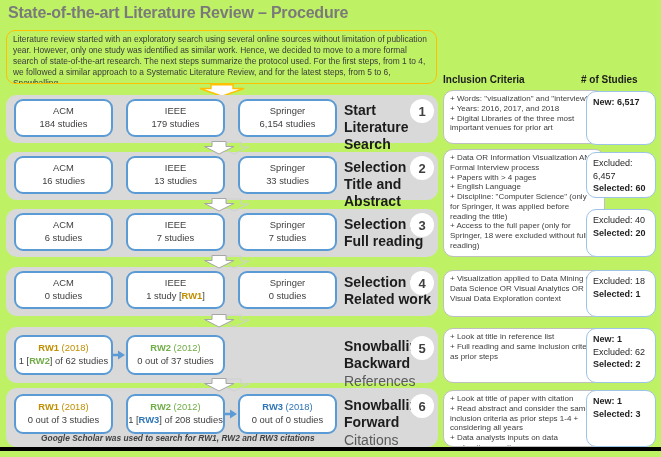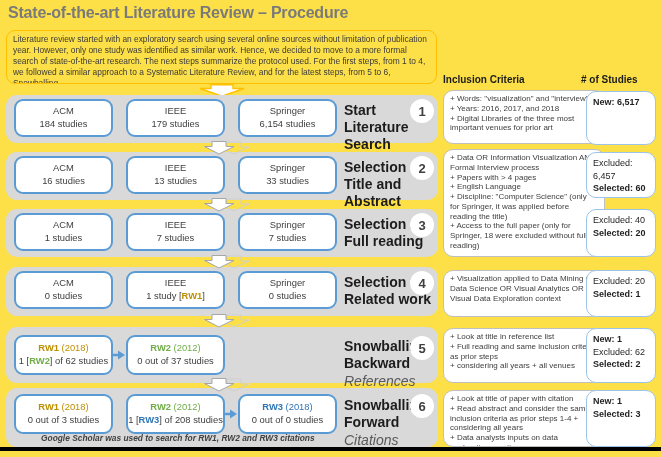--- a/index.html
+++ b/index.html
@@ -1,34 +1,34 @@
 <!DOCTYPE html>
 <html><head>
 <meta charset="utf-8">
 <style>
   html,body{margin:0;padding:0;background:#fff;}
   *{box-sizing:border-box;}
-  .canvas{position:relative;width:661px;height:457px;background:#fde047;
+  .canvas{position:relative;width:661px;height:457px;background:#bef264;
           font-family:"Liberation Sans",sans-serif;overflow:hidden;}
   .title{position:absolute;left:8px;top:4px;margin:0;font-size:16px;font-weight:bold;color:#7a7a7a;letter-spacing:-0.2px;}
   .intro{position:absolute;left:6px;top:30px;width:431px;height:54px;border:1.5px solid #FFC000;
          border-radius:9px;padding:3px 6px;font-size:8.4px;line-height:1.3;color:#3a3a3a;overflow:hidden;}
   .row{position:absolute;left:6px;width:432px;background:#D9D9D9;border-radius:11px;}
   .r0{top:95px;height:48px}.r1{top:152px;height:48px}.r2{top:209px;height:48px}
   .r3{top:267px;height:49px}.r4{top:327px;height:56px}.r5{top:388px;height:59px}
   .vbox{position:absolute;top:4px;height:38px;width:99px;background:#fff;border:2px solid #5B9BD5;
         border-radius:9px;display:flex;flex-direction:column;align-items:center;justify-content:center;
         font-size:9.4px;color:#3d3d3d;text-align:center;line-height:1.35;}
   .vbox div{white-space:nowrap;}
   .b0{left:8px}.b1{left:120px}.b2{left:232px}
   .r4 .vbox{top:8px;height:40px}.r5 .vbox{top:6px;height:40px}
   .rlabel{position:absolute;left:338px;top:7px;width:88px;font-size:14px;font-weight:bold;color:#1c1c1c;
           line-height:1.2;white-space:pre-line;}
   .r4 .rlabel{top:11px}.r5 .rlabel{top:9px}
-  .rsub{font-style:italic;font-weight:normal;color:#595959;margin-top:1px;}
+  .rsub{font-weight:normal;color:#595959;margin-top:1px;}
   .circle{position:absolute;left:404px;top:4px;width:24px;height:24px;background:#fff;border-radius:50%;
           display:flex;align-items:center;justify-content:center;font-size:13px;font-weight:600;color:#3f3f3f;}
   .r4 .circle{top:9px}.r5 .circle{top:6px}
   .footnote{position:absolute;left:12px;bottom:4px;font-size:8.4px;font-style:italic;font-weight:600;color:#404040;margin-left:23px;}
   .conn{position:absolute;top:19px;}
   .r4 .conn{top:22px}.r5 .conn{top:20px}
   .gapArrow{position:absolute;left:204px;}
   .goldArrow{position:absolute;left:199px;top:84px;}
   .col-head{position:absolute;top:74px;font-weight:bold;font-size:10px;color:#1c1c1c;}
   .ic-head{left:443px;width:146px;}
@@ -89,21 +89,21 @@
           <div><span style="color: rgb(64, 64, 64);">Springer</span></div>
           <div><span style="color: rgb(64, 64, 64);">33 studies</span></div>
         </div>
         <div class="rlabel"><div>Selection 1 –
 Title and Abstract</div></div>
         <div class="circle">2</div>
       </div>
       <div class="row r2">
         <div class="vbox b0">
           <div><span style="color: rgb(64, 64, 64);">ACM</span></div>
-          <div><span style="color: rgb(64, 64, 64);">1 studies</span></div>
+          <div><span style="color: rgb(64, 64, 64);">6 studies</span></div>
         </div>
         <div class="vbox b1">
           <div><span style="color: rgb(64, 64, 64);">IEEE</span></div>
           <div><span style="color: rgb(64, 64, 64);">7 studies</span></div>
         </div>
         <div class="vbox b2">
           <div><span style="color: rgb(64, 64, 64);">Springer</span></div>
           <div><span style="color: rgb(64, 64, 64);">7 studies</span></div>
         </div>
         <div class="rlabel"><div>Selection 2 –
@@ -204,42 +204,41 @@
         <div>+ English Language</div>
         <div>+ Discipline: "Computer Science" (only for Springer, it was applied before reading the title)</div>
         <div>+ Access to the full paper (only for Springer, 18 were excluded without full reading)</div>
       </div>
       <div class="criteria c2">
         <div>+ Visualization applied to Data Mining OR Data Science OR Visual Analytics OR Visual Data Exploration context</div>
       </div>
       <div class="criteria c3">
         <div>+ Look at title in reference list</div>
         <div>+ Full reading and same inclusion criteria as prior steps</div>
-        <div>+ considering all years + all venues</div>
       </div>
       <div class="criteria c4">
         <div>+ Look at title of paper with citation</div>
         <div>+ Read abstract and consider the same inclusion criteria as prior steps 1-4 + considering all years</div>
         <div>+ Data analysts inputs on data exploration practices</div>
       </div>
     </div>
   <div id="studies">
       <div class="studies s0">
         <div class="bold">New: 6,517</div>
       </div>
       <div class="studies s1">
         <div>Excluded: 6,457</div>
         <div class="bold">Selected: 60</div>
       </div>
       <div class="studies s2">
         <div>Excluded: 40</div>
         <div class="bold">Selected: 20</div>
       </div>
       <div class="studies s3">
-        <div>Excluded: 20</div>
+        <div>Excluded: 18</div>
         <div class="bold">Selected: 1</div>
       </div>
       <div class="studies s4">
         <div class="bold">New: 1</div>
         <div>Excluded: 62</div>
         <div class="bold">Selected: 2</div>
       </div>
       <div class="studies s5">
         <div class="bold">New: 1</div>
         <div class="bold">Selected: 3</div>

